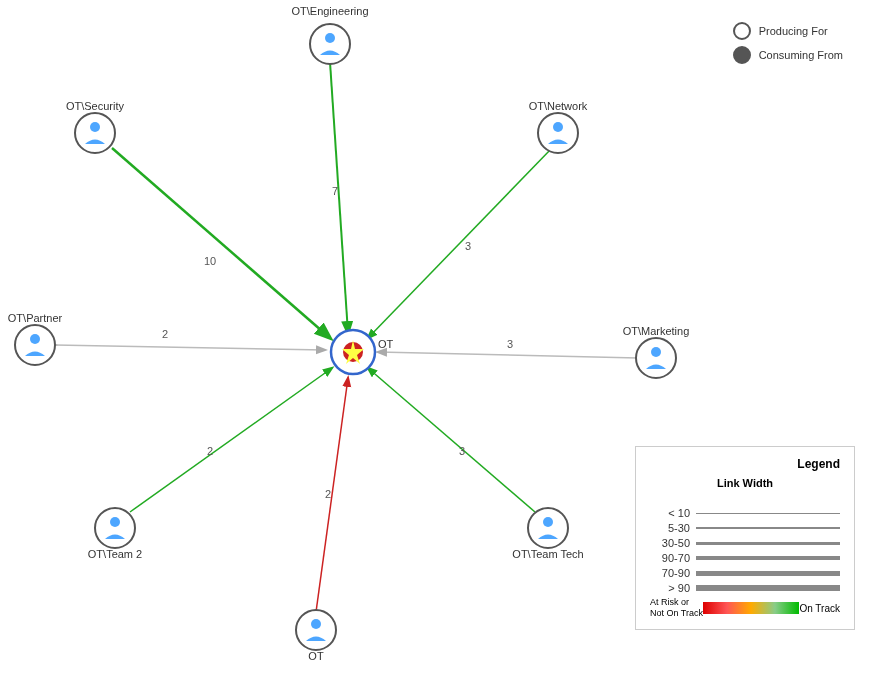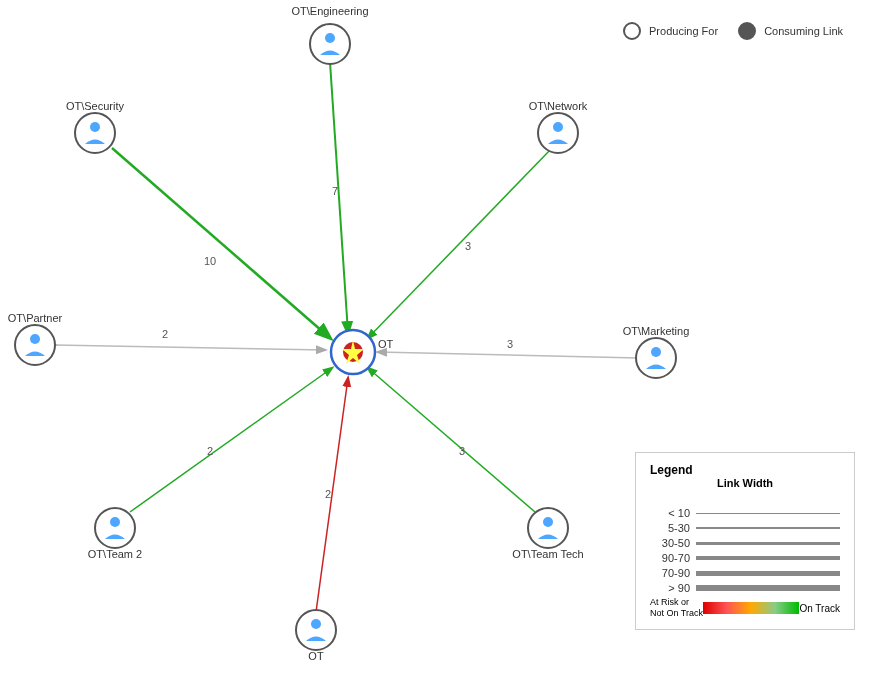--- a/index.html
+++ b/index.html
@@ -38,20 +38,22 @@
       right: 18px;
       bottom: 60px;
       width: 220px;
       border: 1px solid #ccc;
       background: #fff;
       padding: 10px 14px 10px 14px;
     }
     #legend-title {
       font-weight: bold;
       font-size: 12px;
+      margin-bottom: 6px;
+      text-align: right;
     }
     #legend-link-width-title {
       font-size: 11px;
       font-weight: bold;
       text-align: center;
       margin-bottom: 18px;
     }
     .lw-row {
       display: flex;
       align-items: center;
@@ -86,22 +88,22 @@
       flex: 1;
       height: 12px;
       background: linear-gradient(to right, #d00, #f55, #fa0, #8c8, #0b0);
     }
     
     #top-legend {
       position: absolute;
       top: 22px;
       right: 30px;
       display: flex;
-      flex-direction: row;
-      gap: 20px;
+      flex-direction: column;
+      gap: 6px;
     }
     .top-legend-item {
       display: flex;
       align-items: center;
       gap: 8px;
       font-size: 11px;
       color: #333;
     }
     .legend-circle-empty {
       width: 18px;
@@ -232,21 +234,21 @@
   </svg>
 </div>
 
 <div id="top-legend">
   <div class="top-legend-item">
     <div class="legend-circle-empty"></div>
     <span>Producing For</span>
   </div>
   <div class="top-legend-item">
     <div class="legend-circle-filled"></div>
-    <span>Consuming Link</span>
+    <span>Consuming From</span>
   </div>
 </div>
 
 <div id="legend">
   <div id="legend-title">Legend</div>
   <div id="legend-link-width-title">Link Width</div>
   <div class="lw-row">
     <span class="lw-label">&lt; 10</span>
     <div class="lw-line" style="height:1px;"></div>
   </div>

